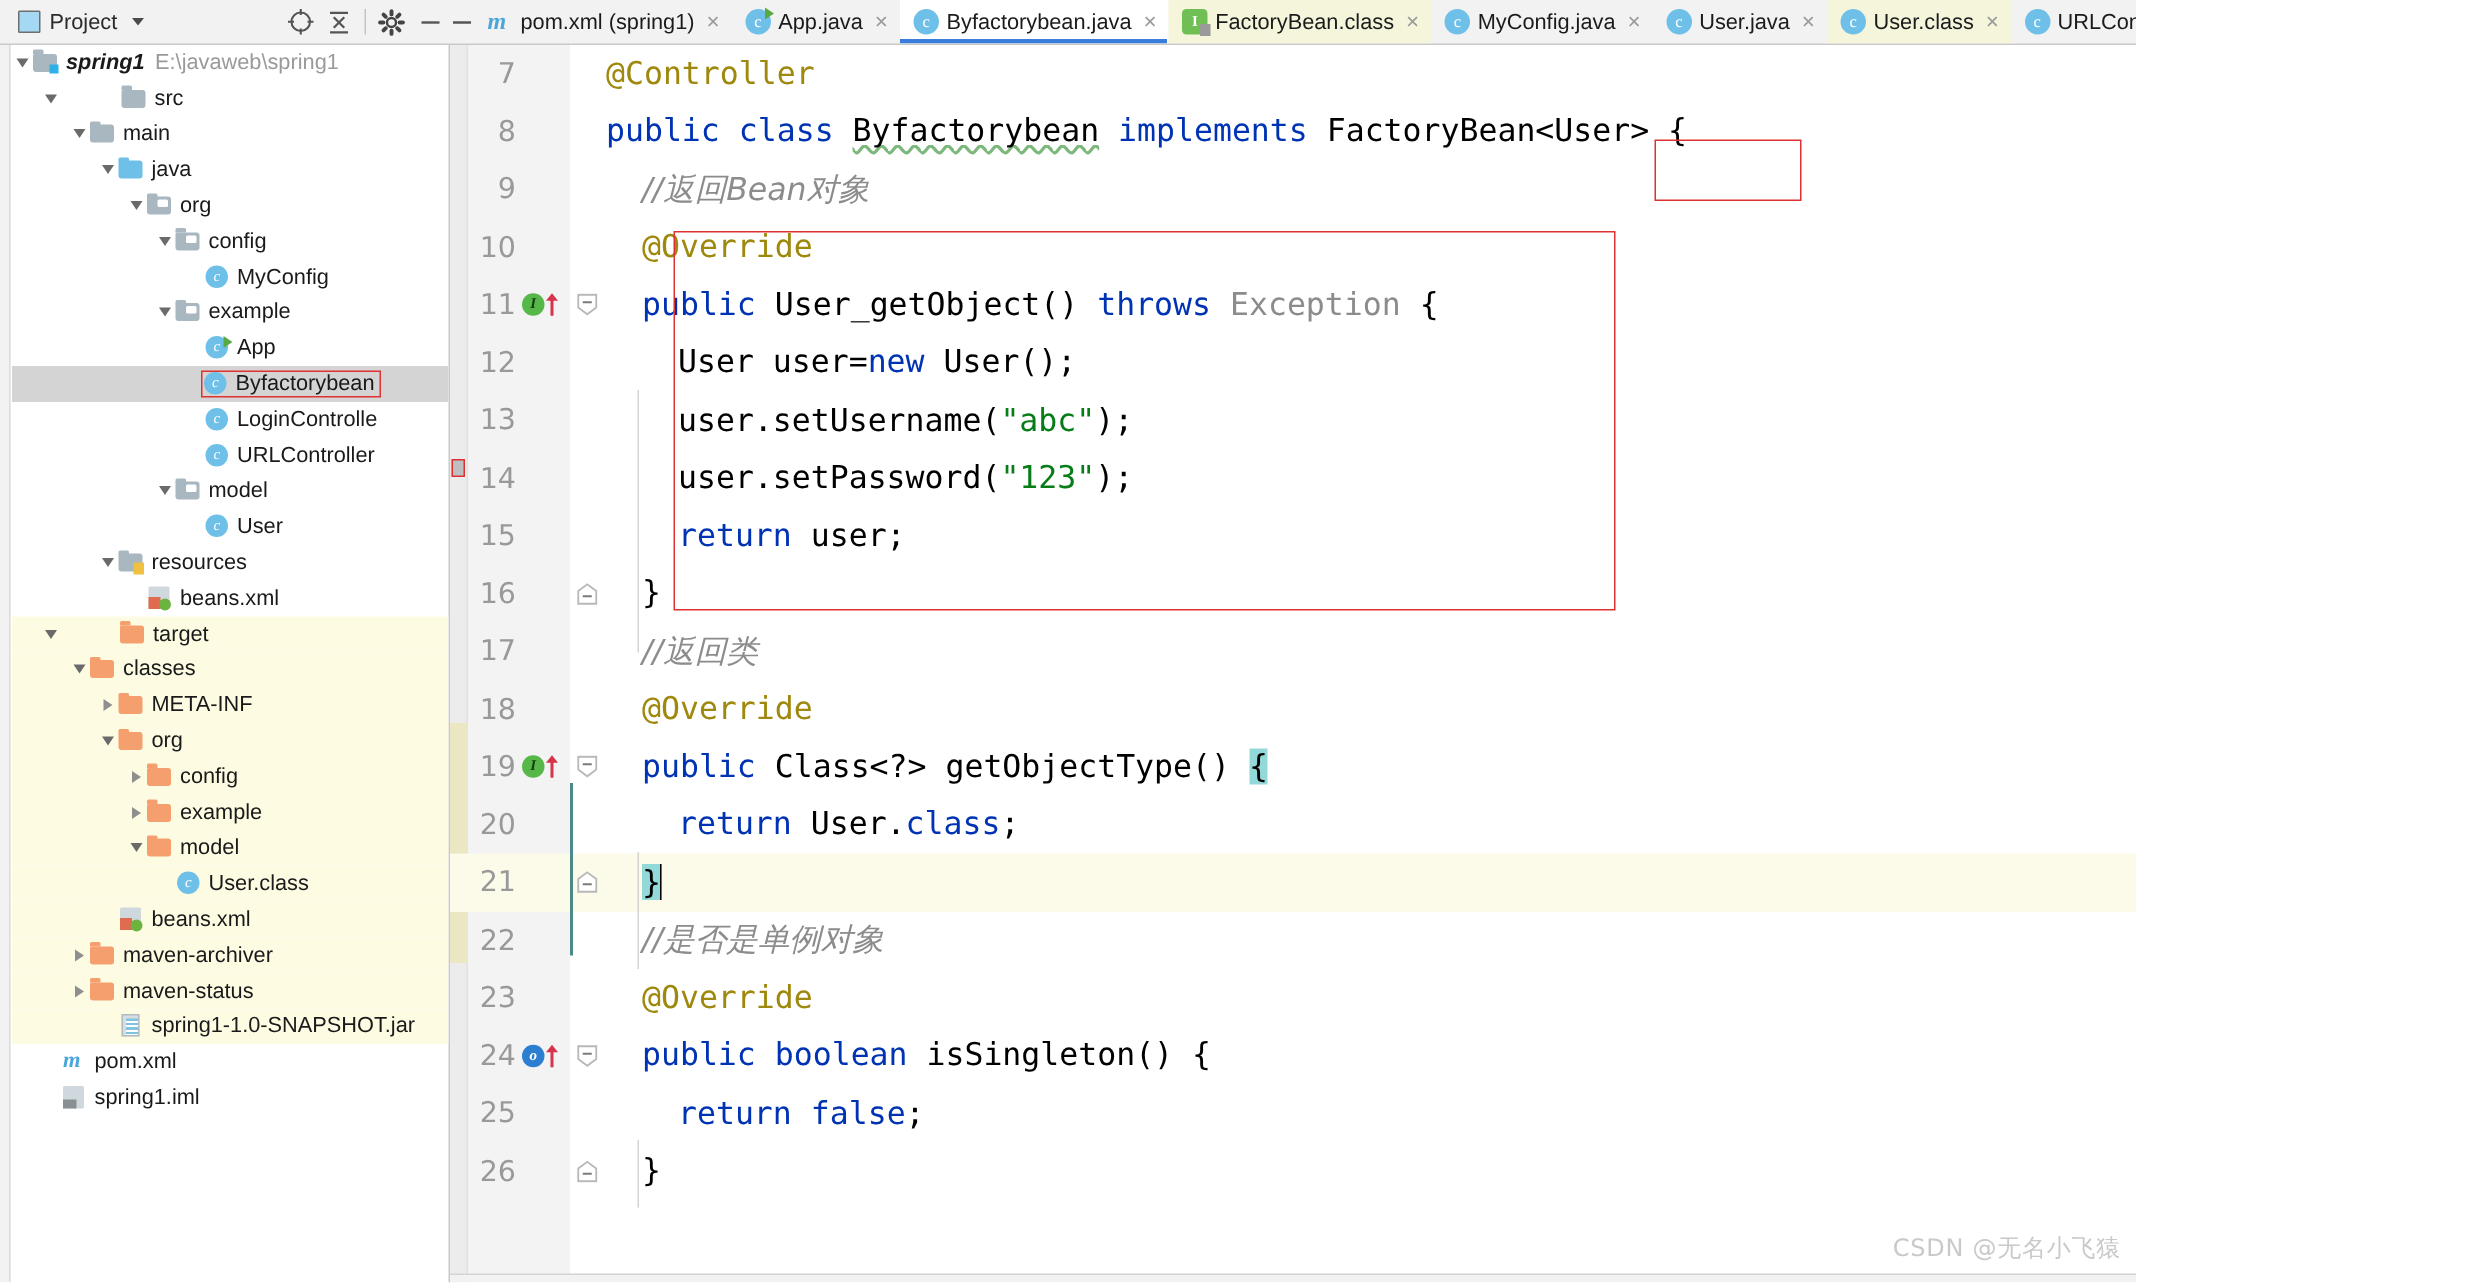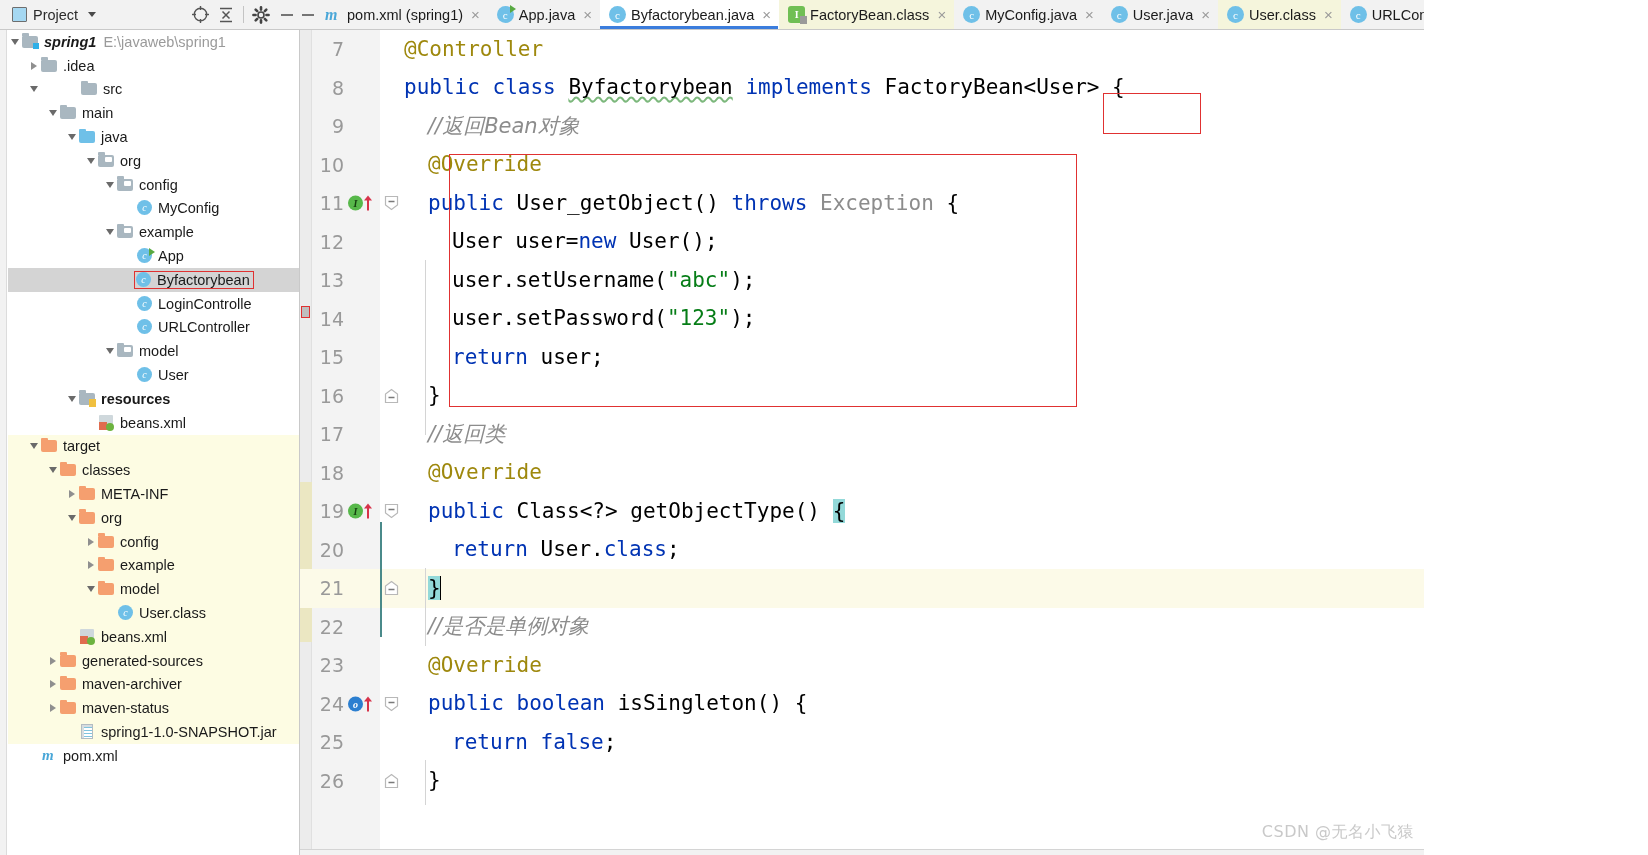--- a/index.html
+++ b/index.html
@@ -350,32 +350,20 @@
               <span class="tico">
                 <i class="fld src"></i>
               </span>
               <span class="tlabel bold">spring1</span>
             </span>
             <span class="tpath">E:\javaweb\spring1</span>
           </div>
           <div class="trow">
             <span style="width: 19px; flex: 0 0 19px;"></span>
             <span class="tw">
-              <i class="arr-r"></i>
-            </span>
-            <span style="display: flex; align-items: center;">
-              <span class="tico">
-                <i class="fld"></i>
-              </span>
-              <span class="tlabel">.idea</span>
-            </span>
-          </div>
-          <div class="trow">
-            <span style="width: 19px; flex: 0 0 19px;"></span>
-            <span class="tw">
               <i class="arr-d"></i>
             </span>
             <span style="display: flex; align-items: center; padding-left: 40px;">
               <span class="tico">
                 <i class="fld"></i>
               </span>
               <span class="tlabel">src</span>
             </span>
           </div>
           <div class="trow">
@@ -509,21 +497,21 @@
                 <i class="cls-ico">c</i>
               </span>
               <span class="tlabel">User</span>
             </span>
           </div>
           <div class="trow">
             <span style="width: 57px; flex: 0 0 57px;"></span>
             <span class="tw">
               <i class="arr-d"></i>
             </span>
-            <span style="display: flex; align-items: flex-start; font-weight: bold;">
+            <span style="display: flex; align-items: flex-start;">
               <span class="tico">
                 <i class="fld res"></i>
               </span>
               <span class="tlabel">resources</span>
             </span>
           </div>
           <div class="trow">
             <span style="width: 76px; flex: 0 0 76px;"></span>
             <span class="tw"></span>
             <span style="display: flex; align-items: center;">
@@ -531,21 +519,21 @@
                 <i class="xml-ico"></i>
               </span>
               <span class="tlabel">beans.xml</span>
             </span>
           </div>
           <div class="trow target-bg">
             <span style="width: 19px; flex: 0 0 19px;"></span>
             <span class="tw">
               <i class="arr-d"></i>
             </span>
-            <span style="display: flex; align-items: center;">
+            <span style="display: flex; align-items: center; margin-left: 39px;">
               <span class="tico">
                 <i class="fld orange"></i>
               </span>
               <span class="tlabel">target</span>
             </span>
           </div>
           <div class="trow target-bg">
             <span style="width: 38px; flex: 0 0 38px;"></span>
             <span class="tw">
               <i class="arr-d"></i>
@@ -639,44 +627,32 @@
           </div>
           <div class="trow target-bg">
             <span style="width: 38px; flex: 0 0 38px;"></span>
             <span class="tw">
               <i class="arr-r"></i>
             </span>
             <span style="display: flex; align-items: center;">
               <span class="tico">
                 <i class="fld orange"></i>
               </span>
-              <span class="tlabel">generated-sources</span>
+              <span class="tlabel">maven-archiver</span>
             </span>
           </div>
           <div class="trow target-bg">
             <span style="width: 38px; flex: 0 0 38px;"></span>
             <span class="tw">
               <i class="arr-r"></i>
             </span>
             <span style="display: flex; align-items: center;">
               <span class="tico">
                 <i class="fld orange"></i>
               </span>
-              <span class="tlabel">maven-archiver</span>
-            </span>
-          </div>
-          <div class="trow target-bg">
-            <span style="width: 38px; flex: 0 0 38px;"></span>
-            <span class="tw">
-              <i class="arr-r"></i>
-            </span>
-            <span style="display: flex; align-items: center;">
-              <span class="tico">
-                <i class="fld orange"></i>
-              </span>
               <span class="tlabel">maven-status</span>
             </span>
           </div>
           <div class="trow target-bg">
             <span style="width: 57px; flex: 0 0 57px;"></span>
             <span class="tw"></span>
             <span style="display: flex; align-items: center;">
               <span class="tico">
                 <i class="jar-ico"></i>
               </span>
@@ -684,20 +660,30 @@
             </span>
           </div>
           <div class="trow">
             <span style="width: 19px; flex: 0 0 19px;"></span>
             <span class="tw"></span>
             <span style="display: flex; align-items: center;">
               <span class="tico">
                 <i class="m-ico">m</i>
               </span>
               <span class="tlabel">pom.xml</span>
+            </span>
+          </div>
+          <div class="trow">
+            <span style="width: 19px; flex: 0 0 19px;"></span>
+            <span class="tw"></span>
+            <span style="display: flex; align-items: center;">
+              <span class="tico">
+                <i class="iml-ico"></i>
+              </span>
+              <span class="tlabel">spring1.iml</span>
             </span>
           </div>
         </div>
     </div>
 
     <div class="editor">
       <div class="gutter-bg"></div>
       <div class="ann-bar"></div>
       <div class="ann-strip-yellow" style="top:452px;height:160px;"></div>
       <div class="ann-mark" style="top:276px;"></div>

